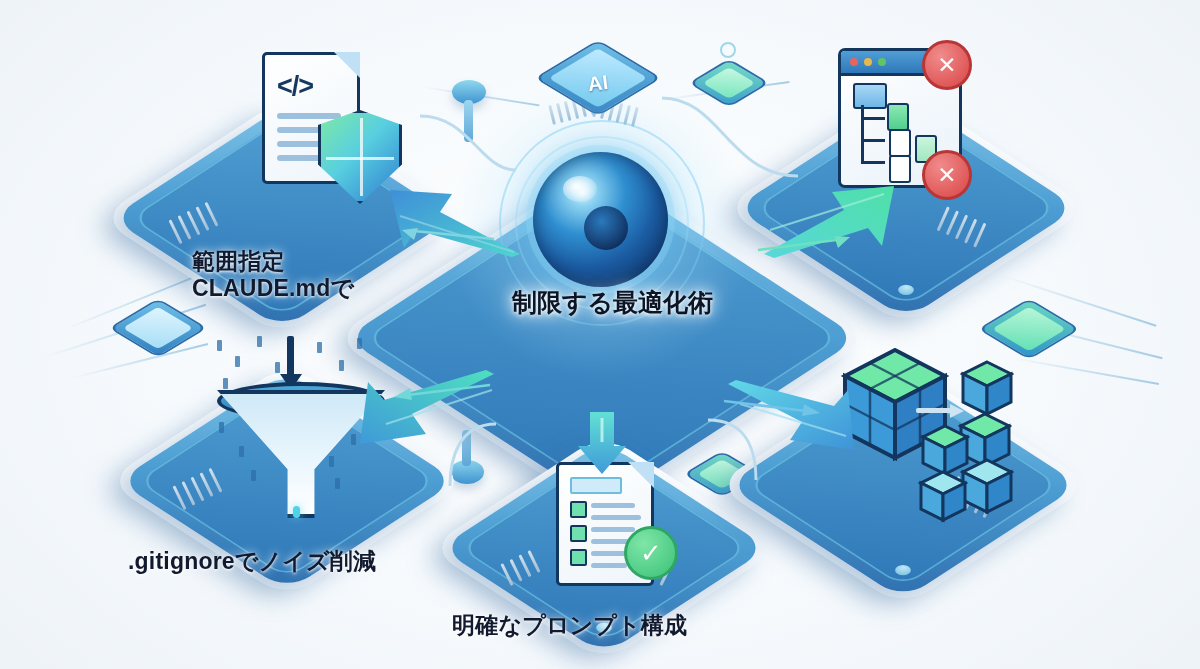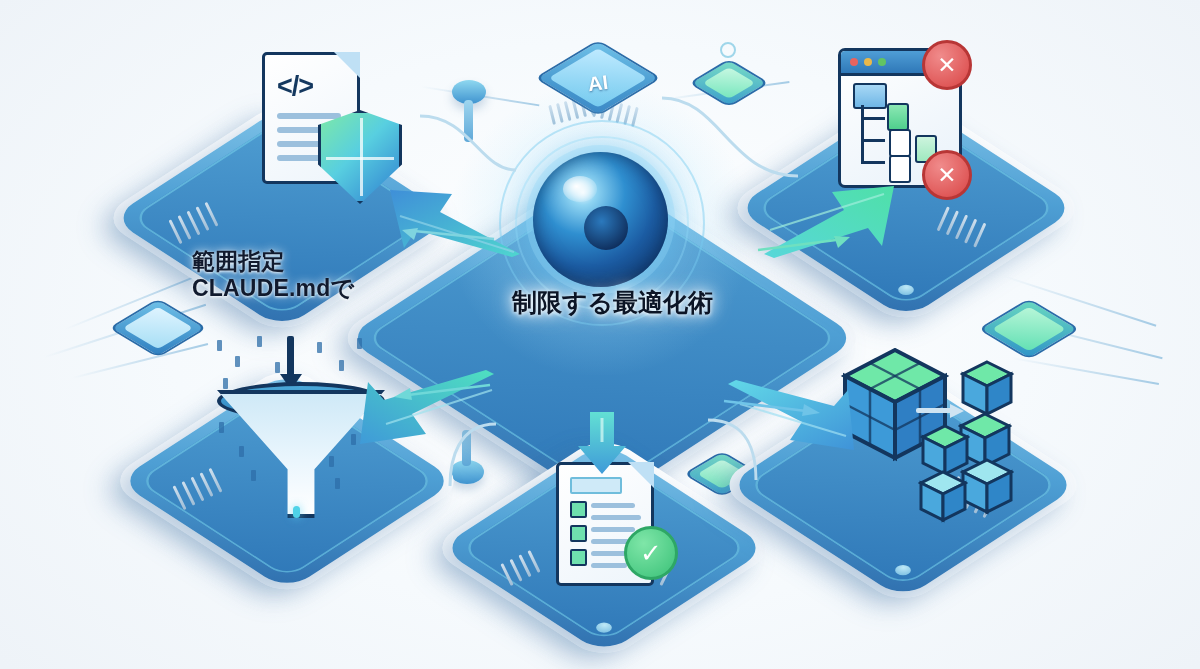--- a/index.html
+++ b/index.html
@@ -295,20 +295,23 @@
     <div class="bit" style="left:130px;top:148px;width:5px;height:11px;"></div>
 
     <div class="abs" style="left:82px;top:6px;width:7px;height:40px;background:#13365e;border-radius:2px;"></div>
     <div class="abs" style="left:75px;top:44px;width:0;height:0;border-left:11px solid transparent;border-right:11px solid transparent;border-top:16px solid #13365e;"></div>
 
     <div class="funnel-top" style="left:12px;top:52px;"></div>
     <div class="funnel" style="left:12px;top:60px;"></div>
     <div class="abs" style="left:88px;top:176px;width:7px;height:12px;border-radius:4px;background:#4fd3e8;box-shadow:0 0 10px rgba(90,210,240,.8);"></div>
   </div>
 
+  <div class="lab lab-23" style="left:128px;top:548px;width:360px;">
+    <div>.gitignoreでノイズ削減</div>
+  </div>
 
   <div class="pad" style="left:508px;top:452px;width:192px;height:192px;">
     <div class="skirt"></div>
       <div class="base"></div>
       <div class="inner"></div>
     <div class="dot" style="right:18px;bottom:18px;"></div>
   </div>
   <div class="legs" style="left:504px;top:556px;transform:rotate(-26deg);gap:7px;">
     <i style="height:24px;"></i>
       <i style="height:24px;"></i>
@@ -330,20 +333,23 @@
     <div class="abs" style="left:11px;top:84px;width:13px;height:13px;border:2px solid #13365e;background:#6fe0ae;border-radius:2px;"></div>
     <div class="ln" style="left:32px;top:38px;width:44px;height:5px;"></div>
     <div class="ln" style="left:32px;top:50px;width:50px;height:5px;"></div>
     <div class="ln" style="left:32px;top:62px;width:44px;height:5px;"></div>
     <div class="ln" style="left:32px;top:74px;width:50px;height:5px;"></div>
     <div class="ln" style="left:32px;top:86px;width:44px;height:5px;"></div>
     <div class="ln" style="left:32px;top:98px;width:36px;height:5px;"></div>
   </div>
   <div class="okbadge" style="left:624px;top:526px;width:48px;height:48px;font-size:26px;">✓</div>
 
+  <div class="lab lab-23" style="left:452px;top:612px;width:320px;">
+    <div>明確なプロンプト構成</div>
+  </div>
 
   <div class="pad" style="left:800px;top:382px;width:206px;height:206px;">
     <div class="skirt"></div>
       <div class="base"></div>
       <div class="inner"></div>
     <div class="dot" style="right:20px;bottom:20px;"></div>
   </div>
   <div class="legs" style="left:950px;top:484px;transform:rotate(26deg);gap:7px;">
     <i style="height:26px;"></i>
       <i style="height:26px;"></i>

